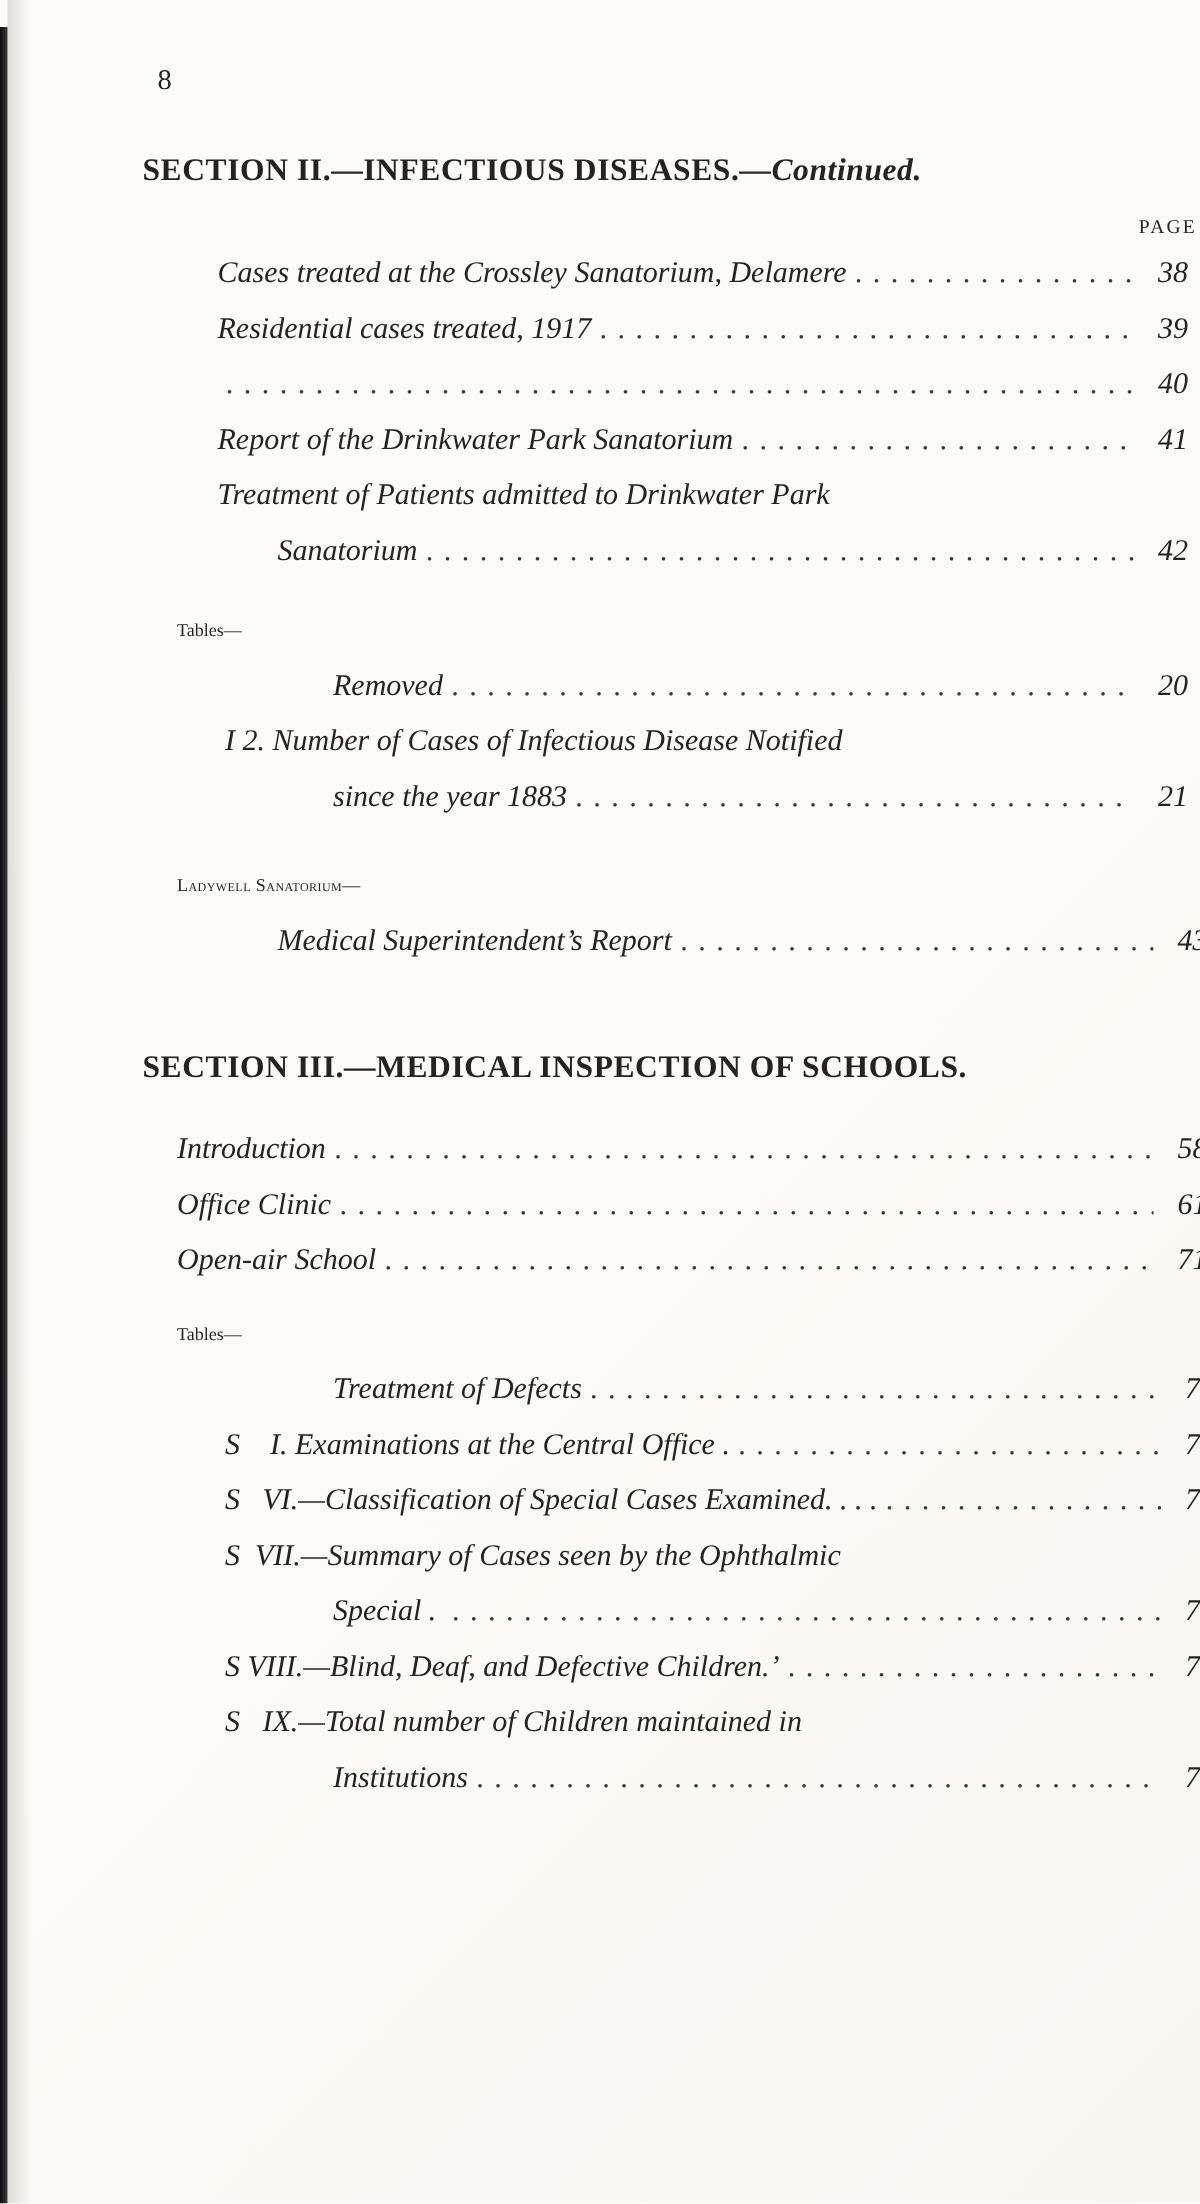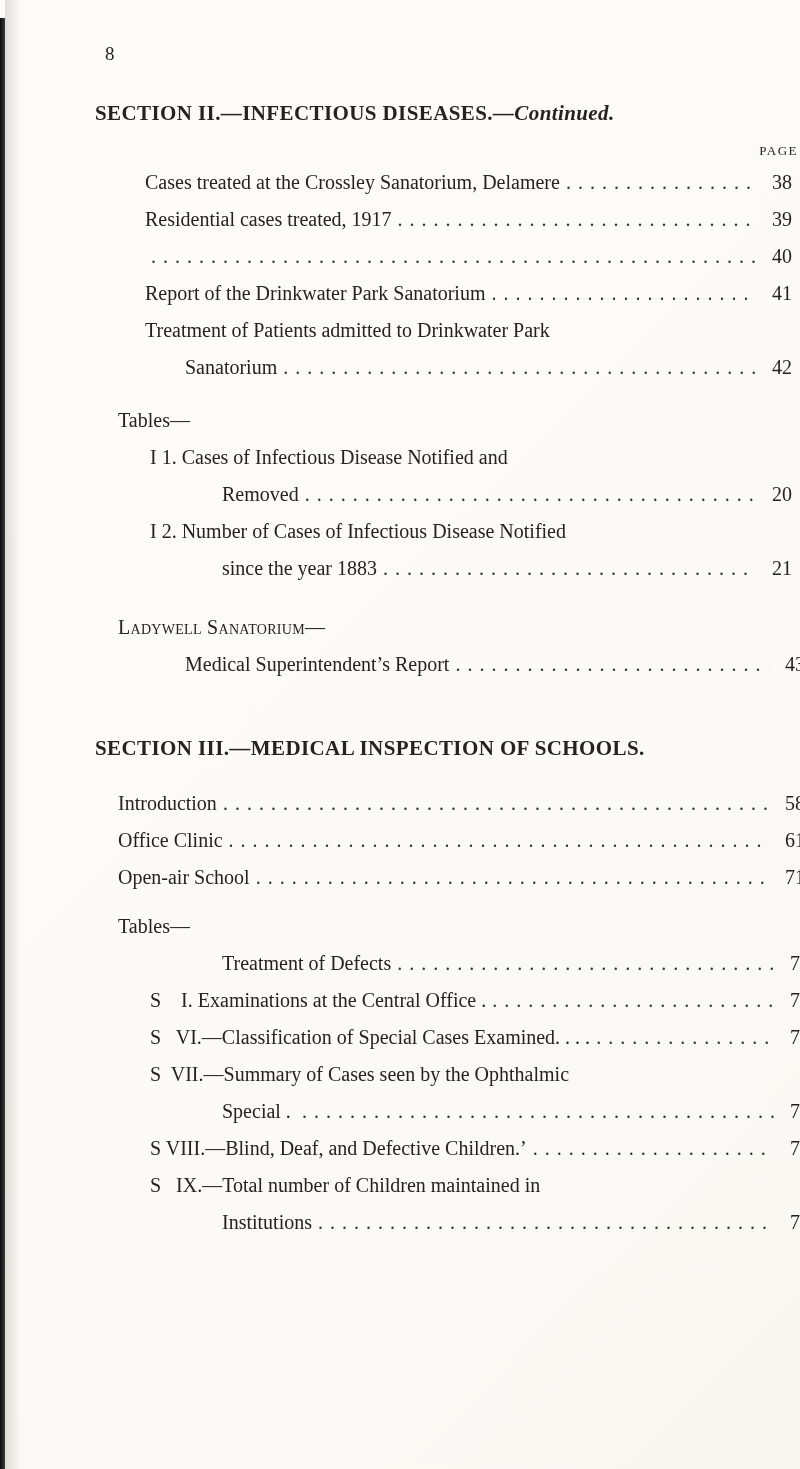--- a/index.html
+++ b/index.html
@@ -34,40 +34,40 @@
   .sec-title .cont { font-style: italic; }
 
   .col-label {
     text-align: right;
     font-size: 13px;
     letter-spacing: 1.5px;
     margin: 14px -6px 4px 0;
     line-height: 18px;
   }
 
-  .row { display: flex; align-items: center; font-size: 20px; line-height: 37px; }
+  .row { display: flex; align-items: center; font-size: 20px; line-height: 37px; font-style: italic; }
   .t { white-space: pre; }
   .leader {
     flex: 1 1 auto; overflow: hidden; white-space: nowrap;
     margin: 0 6px; min-width: 10px; letter-spacing: 1px; color: #3a3632;
   }
   .leader::after {
     content: ". . . . . . . . . . . . . . . . . . . . . . . . . . . . . . . . . . . . . . . . . . . . . . . . . . . . . . . . . . . .";
   }
   .num { min-width: 30px; text-align: right; white-space: nowrap; }
   .num.clip1 { margin-right: -13px; }
   .num.clip2 { margin-right: -18px; }
 
   .indL  { margin-left: 23px; }   
   .ind1  { margin-left: 50px; }   
   .ind2  { margin-left: 90px; }   
   .indT  { margin-left: 55px; }   
   .indTC { margin-left: 127px; }  
 
-  .lbl { font-size: 20px; line-height: 37px; margin-top: 16px; }
+  .lbl { font-size: 12px; line-height: 37px; margin-top: 16px; }
   .smallcaps { font-variant: small-caps; letter-spacing: 0.3px; }
 
   .mt-lg { margin-top: 50px; }
   .mt-md { margin-top: 22px; }
   .mt-sm { margin-top: 12px; }
 </style>
 </head>
 <body>
 
 <div class="page">
@@ -110,23 +110,20 @@
       <div class="row ind2">
         <span class="t">Sanatorium</span>
         <span class="leader"></span>
         <span class="num">42</span>
       </div>
     </div>
 
     <div class="lbl indL">Tables—</div>
 
     <div>
-      <div class="row indT">
-        <span class="t">I 1. Cases of Infectious Disease Notified and</span>
-      </div>
       <div class="row indTC">
         <span class="t">Removed</span>
         <span class="leader"></span>
         <span class="num">20</span>
       </div>
     </div>
     <div>
       <div class="row indT">
         <span class="t">I 2. Number of Cases of Infectious Disease Notified</span>
       </div>

